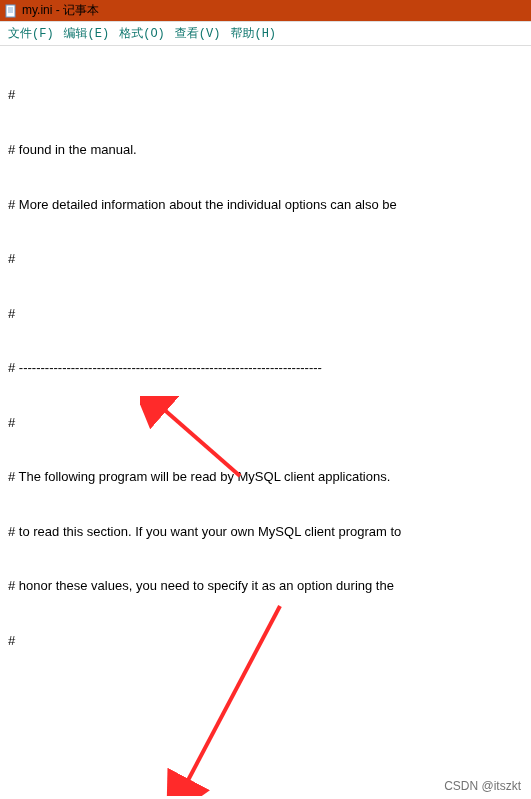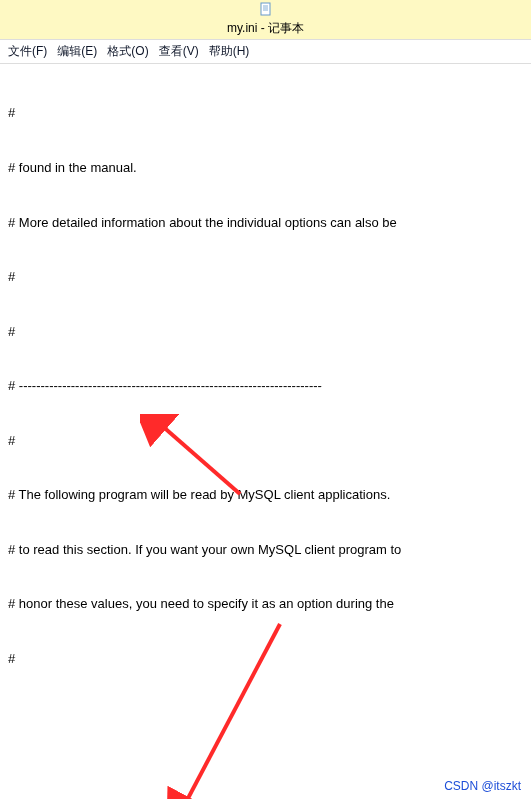--- a/index.html
+++ b/index.html
@@ -10,27 +10,26 @@
     body {
       font-family: "Microsoft YaHei", "SimSun", Arial, sans-serif;
       font-size: 12px;
       background: #fff;
       width: 531px;
       height: 799px;
       overflow: hidden;
       position: relative;
     }
     .titlebar {
-      background: #fef9c3;
+      background: #c2410c;
       padding: 2px 4px;
       display: flex;
       align-items: center;
       gap: 4px;
       border-bottom: 1px solid #ddd;
-      flex-direction: column;
     }
     .titlebar-icon {
       width: 14px;
       height: 14px;
       display: inline-flex;
       align-items: center;
       justify-content: center;
     }
     .titlebar-text {
       font-size: 12px;
@@ -39,22 +38,23 @@
     .menubar {
       background: #fff;
       padding: 2px 4px;
       display: flex;
       gap: 2px;
       border-bottom: 1px solid #ddd;
     }
     .menu-item {
       padding: 1px 4px;
       font-size: 12px;
-      color: #0f172a;
+      color: #0f766e;
       cursor: pointer;
+      font-family: Liberation Mono, monospace;
     }
     .editor {
       padding: 4px 8px;
       font-family: "Microsoft YaHei", Arial, sans-serif;
       font-size: 13px;
       line-height: 1.4;
       color: #000;
       white-space: pre-wrap;
       position: relative;
     }
@@ -63,21 +63,21 @@
     }
     .annotation-arrow {
       position: absolute;
       pointer-events: none;
       z-index: 10;
     }
     .watermark {
       position: absolute;
       bottom: 6px;
       right: 10px;
-      color: #1d4ed8;
+      color: #737373;
       font-size: 12px;
       font-family: Arial, sans-serif;
     }
   </style>
 </head>
 <body>
 
 <div class="titlebar">
   <span class="titlebar-icon">
     <svg width="14" height="14" viewBox="0 0 14 14">

